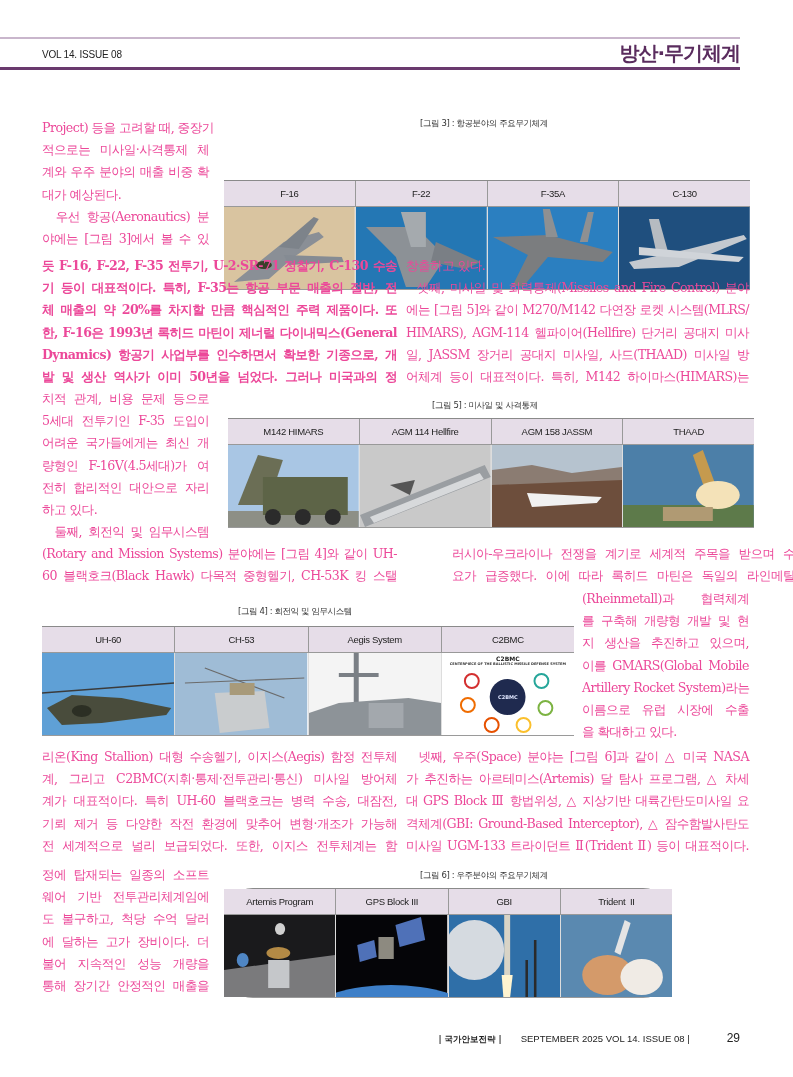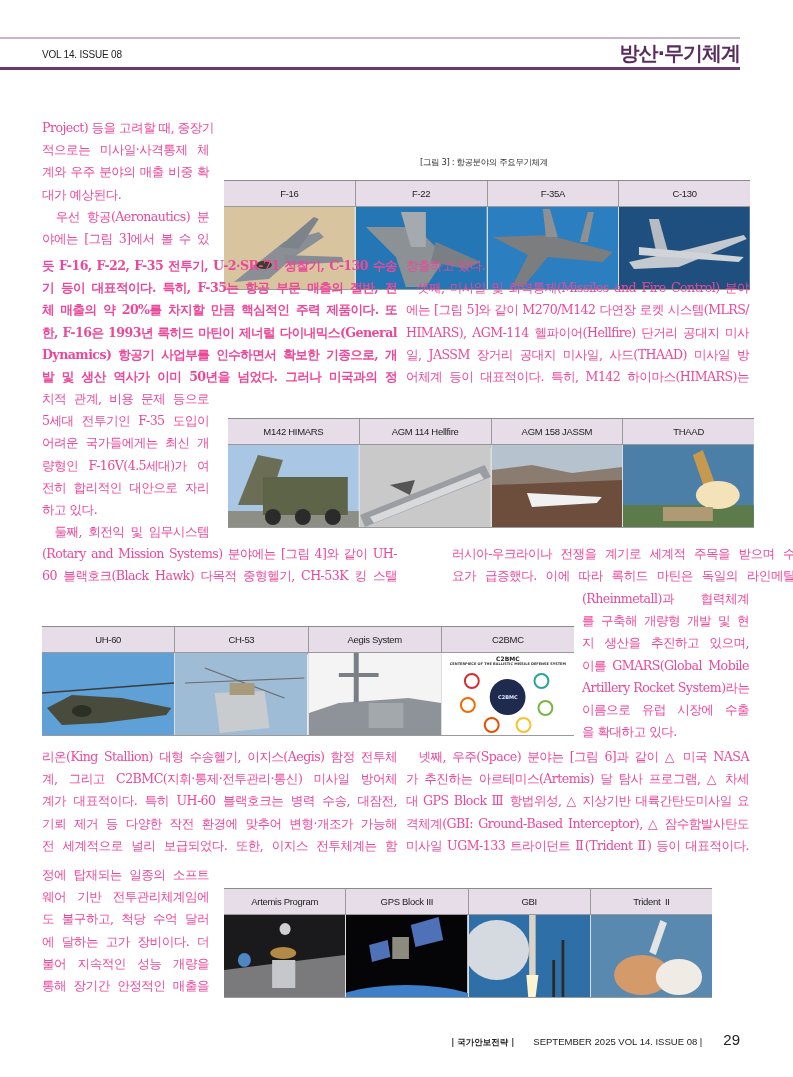--- a/index.html
+++ b/index.html
@@ -8,33 +8,33 @@
 
   .header-top-line { position: absolute; left: 0; top: 37px; width: 740px; height: 2px; background: #c9b6cc; }
   .header-bottom-line { position: absolute; left: 0; top: 67px; width: 740px; height: 3px; background: #6a3a6e; }
   .header-vol { position: absolute; left: 42px; top: 49px; font-family: "Liberation Sans", sans-serif; font-size: 10px; color: #222; letter-spacing: -0.2px; }
   .header-section { position: absolute; right: 53px; top: 40px; font-family: "DejaVu Sans", sans-serif; font-size: 20px; font-weight: bold; color: #5a2c5e; letter-spacing: -1px; }
 
   .txt { position: absolute; font-size: 12.6px; line-height: 22.2px; letter-spacing: -0.55px; color: #ec4899; white-space: nowrap; }
   .txt .line { display: block; text-align: justify; text-align-last: justify; }
   .txt .line.last { text-align-last: left; }
 
-  .caption { position: absolute; font-family: "DejaVu Sans", sans-serif; font-size: 8.5px; color: #333; white-space: nowrap; letter-spacing: -0.4px; margin-top: 39px; }
+  .caption { position: absolute; font-family: "DejaVu Sans", sans-serif; font-size: 8.5px; color: #333; white-space: nowrap; letter-spacing: -0.4px; }
 
   .figure { position: absolute; border-top: 1.5px solid #8a8a8a; border-bottom: 1.5px solid #9a9a9a; }
   .figure .heads { display: flex; height: 26px; background: #e6dde8; border-bottom: 1px solid #999; }
   .figure .heads .h { flex: 1; display: flex; align-items: center; justify-content: center; font-family: "Liberation Sans", sans-serif; font-size: 9.5px; color: #222; border-right: 1px solid #999; letter-spacing: -0.3px; }
   .figure .heads .h:last-child { border-right: none; }
   .figure .imgs { display: flex; }
   .figure .imgs .im { flex: 1; position: relative; overflow: hidden; border-right: 1px solid #ddd; }
   .figure .imgs .im:last-child { border-right: none; }
   .figure .imgs .im svg { display: block; width: 100%; height: 100%; }
 
   .footer { position: absolute; right: 53px; top: 1031px; font-family: "Liberation Sans", sans-serif; font-size: 9.5px; color: #222; white-space: nowrap; display: flex; align-items: baseline; gap: 19px; }
-  .footer .pg { font-size: 15px; color: #222; margin-left: 2px; }
+  .footer .pg { font-size: 12px; color: #222; margin-left: 18px; }
   .footer .brand { font-weight: bold; font-family: "DejaVu Sans", sans-serif; font-size: 8.5px; }
 </style>
 </head>
 <body>
 
 <div class="header-top-line"></div>
 <div class="header-vol">VOL 14. ISSUE 08</div>
 <div class="header-section">방산·무기체계</div>
 <div class="header-bottom-line"></div>
 
@@ -259,21 +259,21 @@
 <div class="txt" style="left:42px; top:864px; width:167px;">
   <span class="line">정에 탑재되는 일종의 소프트</span>
   <span class="line">웨어 기반 전투관리체계임에</span>
   <span class="line">도 불구하고, 척당 수억 달러</span>
   <span class="line">에 달하는 고가 장비이다. 더</span>
   <span class="line">불어 지속적인 성능 개량을</span>
   <span class="line">통해 장기간 안정적인 매출을</span>
 </div>
 
 <div class="caption" style="left:420px; top:870px;">[그림 6] : 우주분야의 주요무기체계</div>
-<div class="figure" style="left:224px; top:888px; width:488px;">
+<div class="figure" style="left:224px; top:888px; width:448px;border-radius:29px;">
   <div class="heads">
     <div class="h">Artemis Program</div>
     <div class="h">GPS Block III</div>
     <div class="h">GBI</div>
     <div class="h" style="white-space:pre">Trident  II</div>
   </div>
   <div class="imgs" style="height:82px;">
     <div class="im">
       <svg viewBox="0 0 131 82" preserveAspectRatio="none">
         <rect width="131" height="82" fill="#1a1a1c"></rect>

